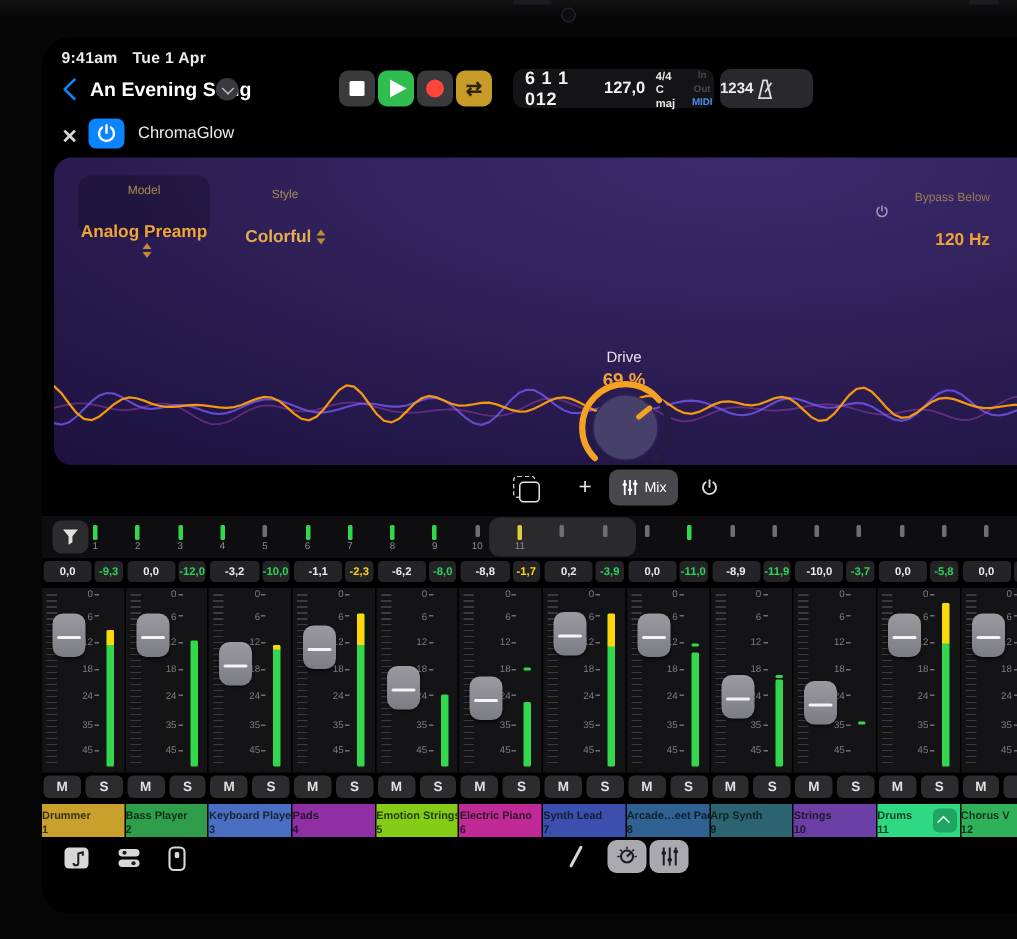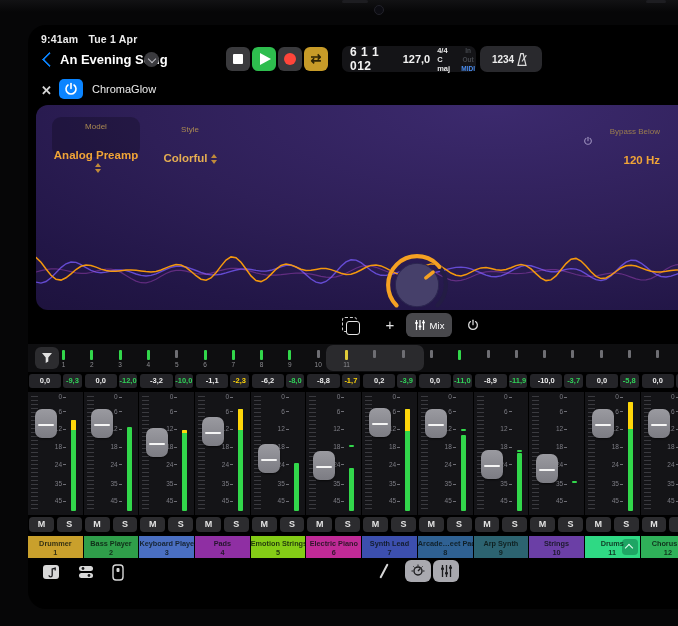--- a/index.html
+++ b/index.html
@@ -29,21 +29,21 @@
   .lcd{position:absolute;left:314px;top:21px;width:134px;height:26px;background:#141417;border-radius:7px;
     display:flex;align-items:center;}
   .lcd .pos{font-size:12px;font-weight:bold;color:#f2f2f2;margin-left:8px;letter-spacing:.5px;}
   .lcd .tempo{font-size:11px;font-weight:bold;color:#f2f2f2;margin-left:7px;}
   .lcd .sig{margin-left:7px;line-height:9px;}
   .lcd .sig div{font-size:7.5px;font-weight:bold;color:#e8e8e8;}
   .lcd .io{margin-left:6px;text-align:center;line-height:9px;}
   .lcd .io .dim{font-size:6.5px;color:#46494f;font-weight:bold;}
   .lcd .io .midi{font-size:6.5px;color:#4a8df0;font-weight:bold;}
   .countin{position:absolute;left:452px;top:21px;width:62px;height:26px;background:#29292d;border-radius:7px;
-    display:flex;align-items:center;justify-content:center;}
+    display:flex;align-items:center;justify-content:flex-start;}
   .countin .n{font-size:10px;font-weight:bold;color:#ececec;}
   
   .phead{position:absolute;top:52px;left:0;right:0;height:28px;}
   .xicon{position:absolute;left:13px;top:6px;font-size:13px;color:#d6d6d6;font-weight:bold;}
   .pwr-btn{position:absolute;left:31px;top:2px;width:24px;height:20px;background:#0a84ff;border-radius:5px;}
   .pname{position:absolute;left:64px;top:6px;font-size:11px;color:#ececec;}
   
   .pwr-svg{display:block;}
   
   .plugin{position:absolute;left:8px;right:-12px;top:80px;height:205px;border-radius:12px;overflow:hidden;
@@ -98,21 +98,21 @@
   .sl::after{content:"";display:inline-block;width:3px;height:1px;background:#6e6e75;vertical-align:middle;margin-left:1px;}
   .mbar{position:absolute;left:43px;width:5px;bottom:4px;border-radius:1px;background:#32d74b;overflow:hidden;}
   .mbar .ytip{position:absolute;left:0;top:0;width:100%;background:#ffd60a;}
   .mdot{position:absolute;left:43px;width:5px;height:2px;background:#32d74b;border-radius:1px;}
   .thumb{position:absolute;left:7px;width:22px;height:29px;border-radius:7px;
     background:linear-gradient(#9a9aa0,#7c7c83);box-shadow:0 1px 2px rgba(0,0,0,.6);}
   .thumb::after{content:"";position:absolute;left:3px;top:15px;width:16px;height:2px;background:#f4f4f4;border-radius:1px;}
   .msrow{height:17px;display:flex;gap:3px;padding:2px 1px 0 1px;}
   .msbtn{flex:1;height:15px;background:#2c2c2f;border-radius:4px;font-size:9px;font-weight:bold;
     color:#e2e2e2;text-align:center;line-height:15px;}
-  .lblcell{height:22px;margin-top:2px;text-align:center;position:relative;overflow:hidden;}
+  .lblcell{height:22px;margin-top:2px;text-align:left;position:relative;overflow:hidden;}
   .lblname{font-size:7.3px;font-weight:bold;white-space:nowrap;overflow:hidden;padding-top:3px;}
   .lblnum{font-size:7.3px;font-weight:bold;}
   .selbtn{position:absolute;right:2px;top:3px;width:16px;height:16px;border-radius:4px;background:rgba(0,70,40,.35);}
   .selbtn i{position:absolute;left:4.5px;top:6px;width:5px;height:5px;border-left:1.8px solid #eafff4;
     border-top:1.8px solid #eafff4;transform:rotate(45deg);}
   
   .bottombar{position:absolute;left:0;right:0;top:534px;height:32px;}
   .bicon{position:absolute;top:5px;}
   .slash{position:absolute;left:355px;top:4px;width:2px;height:16px;background:#d6d6d6;border-radius:1px;
     transform:rotate(28deg);}
@@ -206,20 +206,24 @@
           <path d="M12 4.5v5"></path>
               <path d="M9 6a5 5 0 1 0 6 0"></path>
             </g>
           </svg>
       </span>
       <div class="bypass">
         <div class="plabel">Bypass Below</div>
         <div class="pvalue">120 Hz</div>
       </div>
 
+      <div class="driveblk">
+        <div class="drive-label">Drive</div>
+        <div class="drive-val">69 %</div>
+      </div>
       <svg class="knob" width="66" height="66" viewBox="0 0 64 64">
         <path d="M12.2 51.8 A28 28 0 1 1 51.8 51.8" fill="none" stroke="#231c44" stroke-width="4" stroke-linecap="round" pathLength="100"></path>
         <path id="knob-arc" d="M12.2 51.8 A28 28 0 1 1 51.8 51.8" fill="none" stroke="#f5a123" stroke-width="4" stroke-linecap="round" pathLength="100" stroke-dasharray="69 100"></path>
         <circle cx="32" cy="32" r="21" fill="#46406a" stroke="#2c2650" stroke-width="1"></circle>
         <line id="knob-line" x1="32" y1="12" x2="32" y2="21" stroke="#f5a123" stroke-width="3.4" stroke-linecap="round" transform="rotate(51.30000000000001 32 32)"></line>
       </svg>
 
     </div>
 
     <div class="mixbar">

